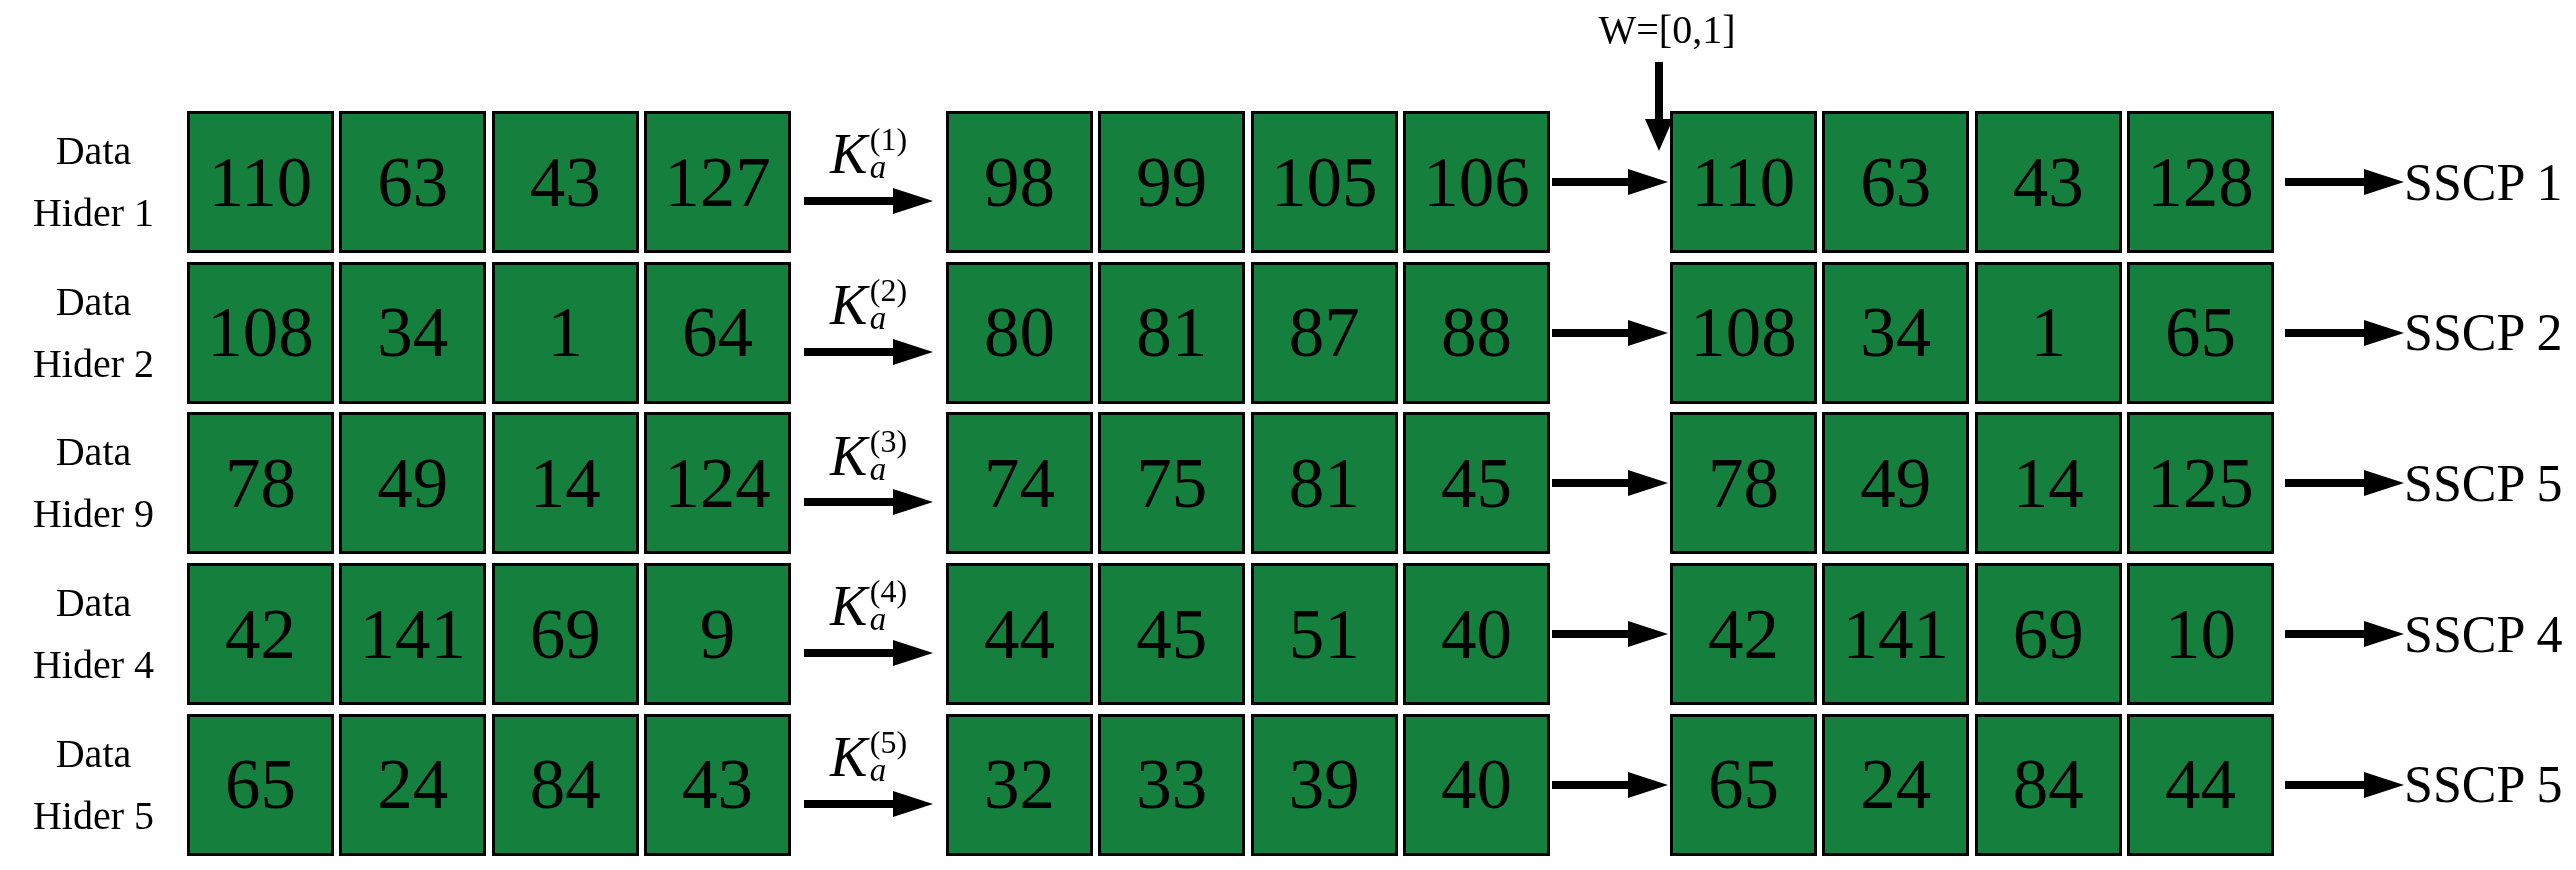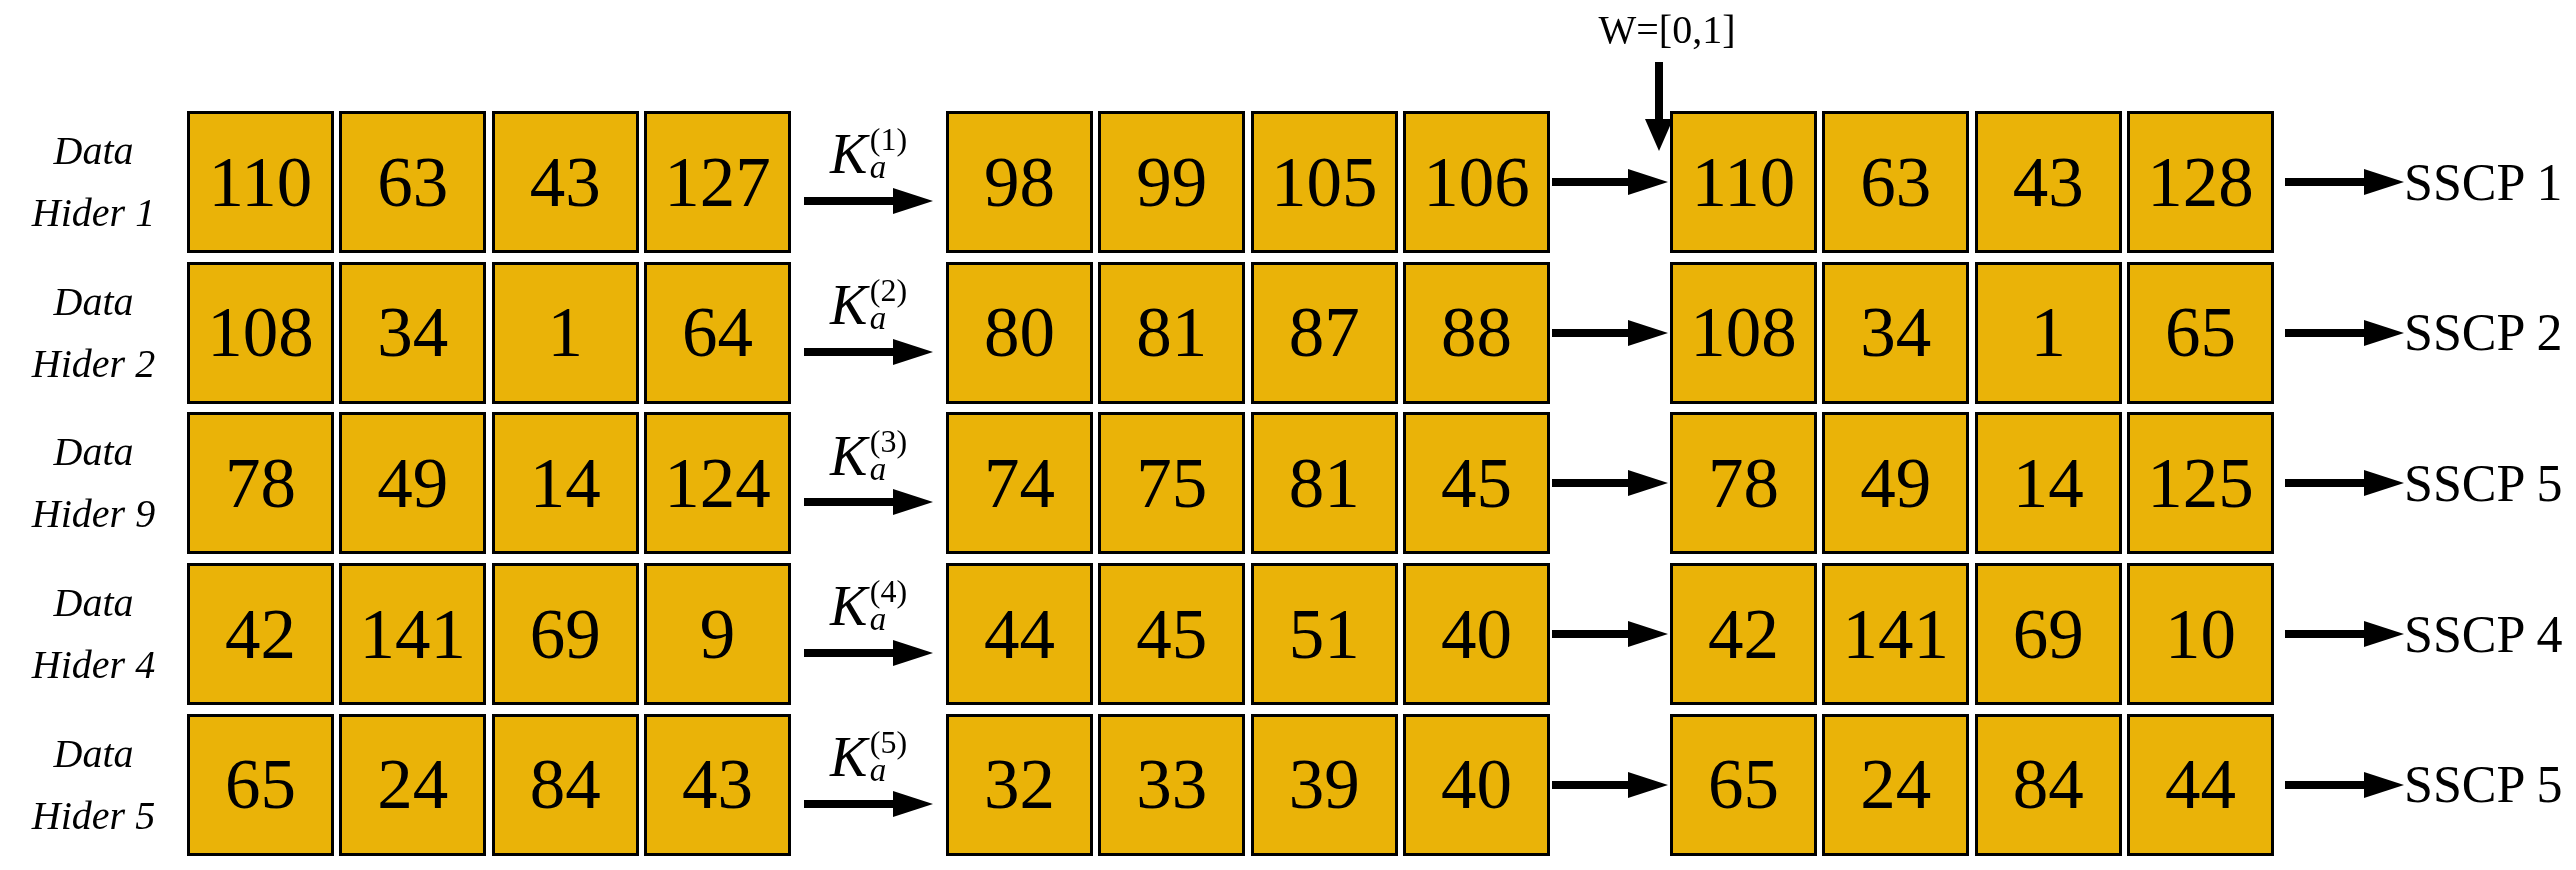--- a/index.html
+++ b/index.html
@@ -3,26 +3,26 @@
 <meta charset="utf-8">
 <style>
   html,body{margin:0;padding:0;background:#ffffff;color:#000;}
   body{width:2576px;height:870px;position:relative;overflow:hidden;
        font-family:"Liberation Serif","DejaVu Serif",serif;}
 
   .rows{padding-top:111px;}
   .row{display:flex;height:142px;margin-bottom:8.7px;}
 
   .hider{width:188px;display:flex;flex-direction:column;justify-content:center;
-         align-items:center;font-size:40px;line-height:62px;text-align:center;font-style:italic;}
+         align-items:center;font-size:40px;line-height:62px;text-align:center;}
 
   .matrix{display:flex;gap:5.6px;width:604px;flex:0 0 604px;}
   .cell{box-sizing:border-box;width:147px;height:142px;border:3.2px solid #000;
         display:flex;align-items:center;justify-content:center;
-        font-size:71px;background:#eab308;}
+        font-size:71px;background:#15803d;}
 
   .keycol{width:155px;flex:0 0 155px;display:flex;flex-direction:column;
           align-items:center;justify-content:center;padding-bottom:24px;}
   .key{display:inline-flex;align-items:flex-start;margin-bottom:4.8px;}
   .kbase{font-size:56px;font-style:italic;line-height:1;}
   .kstack{display:inline-flex;flex-direction:column;margin-left:2.4px;}
   .ksup{font-size:32px;line-height:.85;}
   .ksub{font-size:33px;font-style:italic;line-height:.9;margin-top:0px;}
 
   .harrow{display:flex;align-items:center;}

